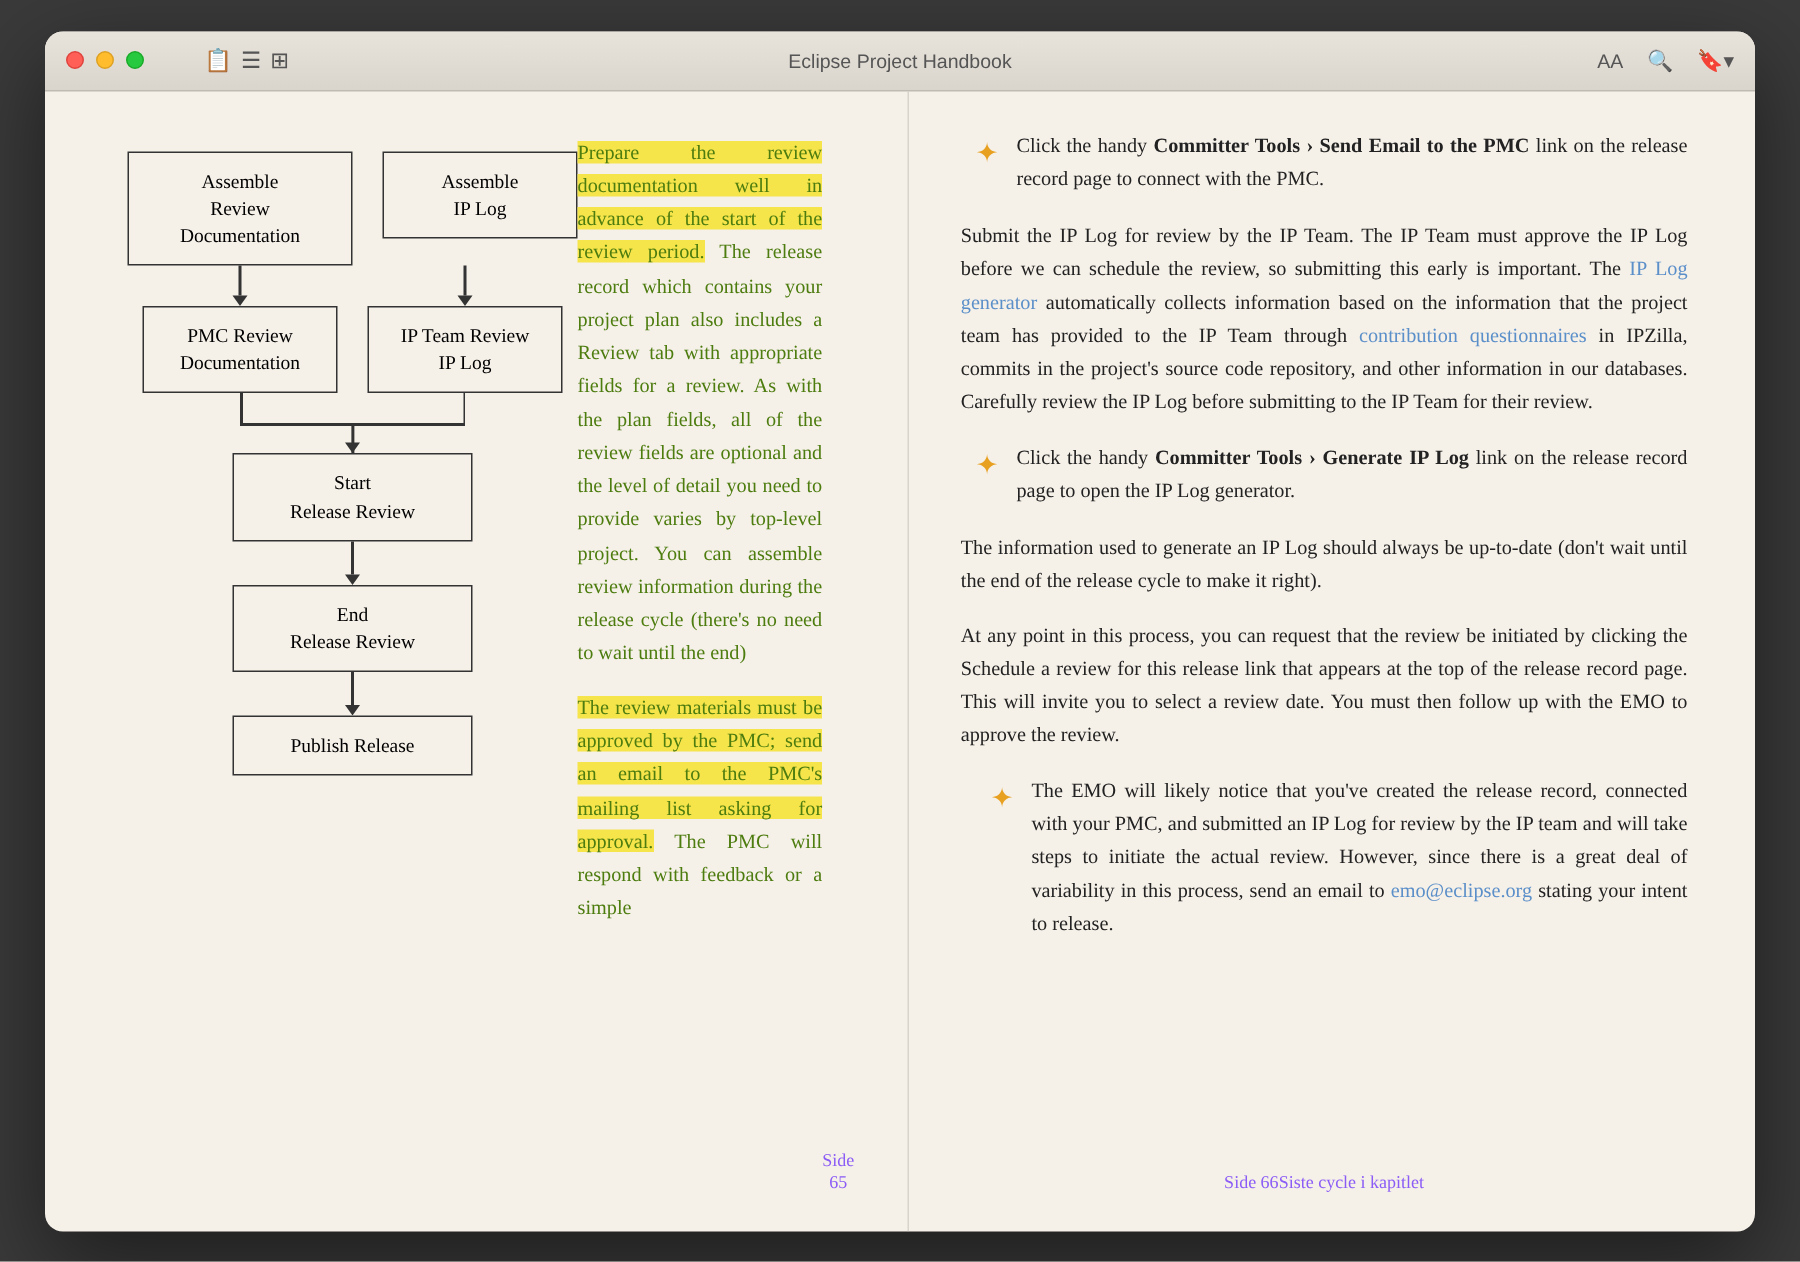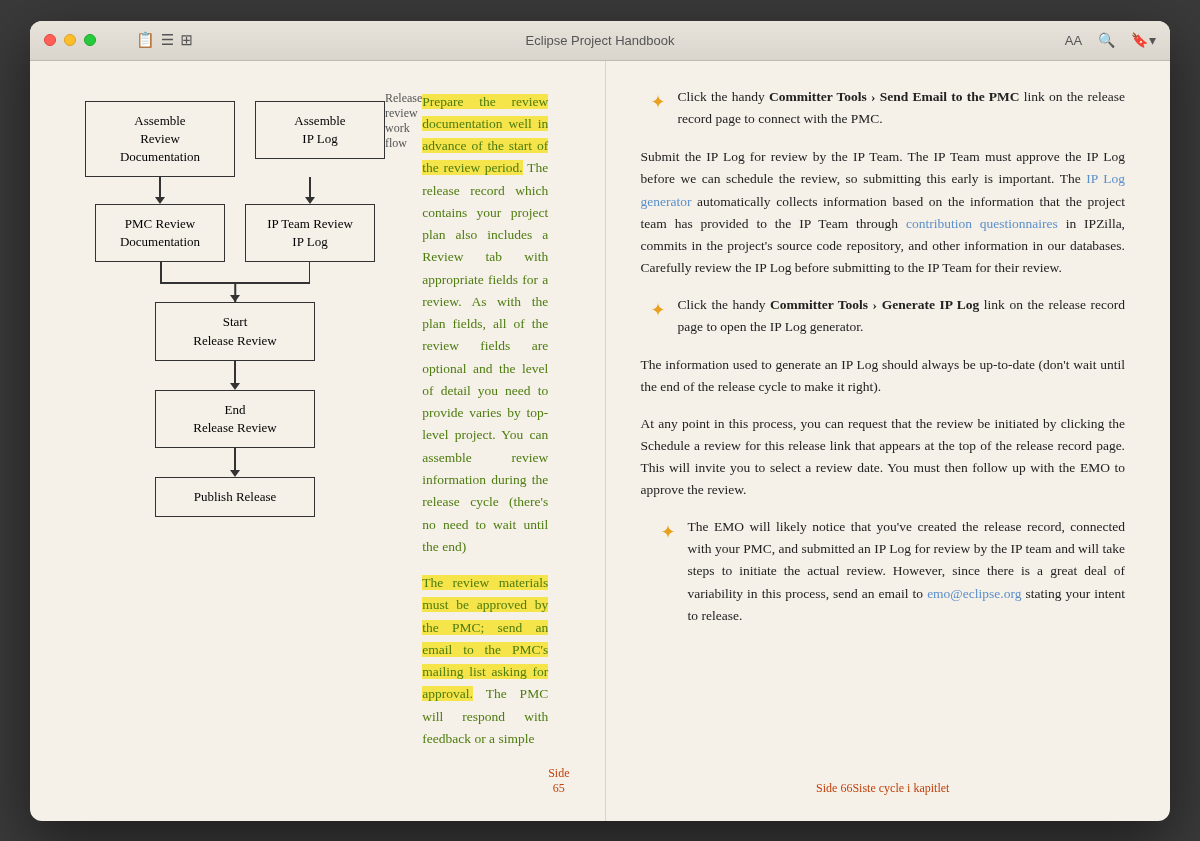--- a/index.html
+++ b/index.html
@@ -192,21 +192,21 @@
     .page-footer {
       display: flex;
       align-items: flex-end;
       flex: 1;
       min-height: 20px;
     }
 
     .page-number {
       font-size: 12px;
       font-family: Georgia, serif;
-      color: #c2410c;
+      color: #8b5cf6;
       text-align: center;
       padding-top: 10px;
       width: 100%;
     }
 
     .page-number-right {
       display: flex;
       justify-content: center;
       padding-top: 10px;
     }
@@ -374,21 +374,20 @@
 
         <div style="display:flex; flex-direction:column; align-items:center;">
           <div style="width:1.5px; height:22px; background:#333;"></div>
           <div style="width:0; height:0; border-left:5px solid transparent; border-right:5px solid transparent; border-top:7px solid #333;"></div>
         </div>
 
         <div class="flow-box flow-box-wide">Publish Release</div>
 
       </div>
 
-      <p class="flowchart-caption">Release review work flow</p>
 
       <div class="body-text">
         <p>
           <span class="highlight-yellow">Prepare the review documentation well in advance of the start of the review period.</span>
           <span> The release record which contains your project plan also includes a Review tab with appropriate fields for a review. As with the plan fields, all of the review fields are optional and the level of detail you need to provide varies by top-level project. You can assemble review information during the release cycle (there's no need to wait until the end)</span>
         </p>
         <p>
           <span class="highlight-yellow">The review materials must be approved by the PMC; send an email to the PMC's mailing list asking for approval.</span>
           <span> The PMC will respond with feedback or a simple</span>
         </p>

